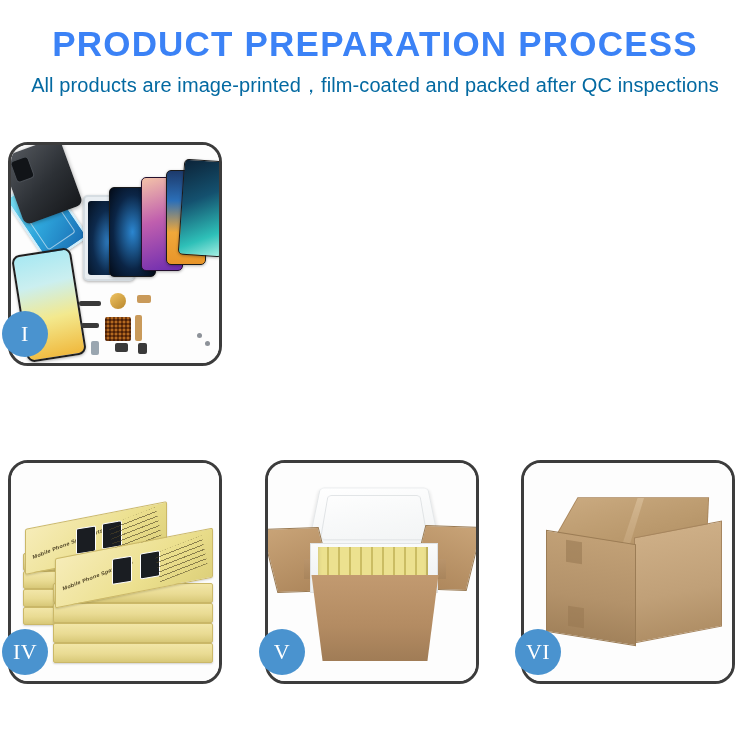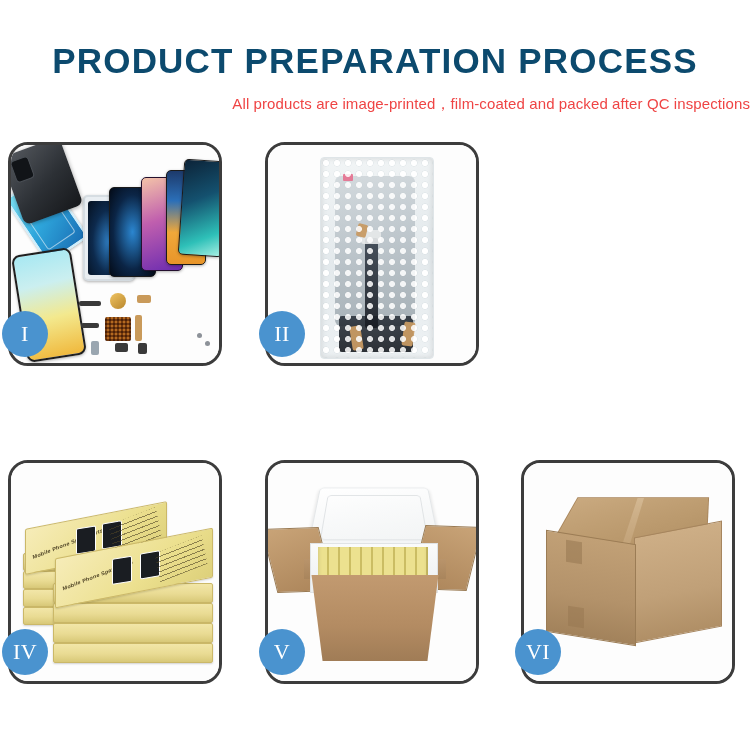--- a/index.html
+++ b/index.html
@@ -22,40 +22,39 @@
 
   
   .header {
     position: absolute;
     left: 0;
     top: 0;
     width: 750px;
     text-align: center;
   }
   .title {
-    margin: 6px;
-    padding-top: 37px;
+    margin: 0;
+    padding-top: 26px;
     font-family: "Liberation Sans", sans-serif;
     font-size: 35px;
     font-weight: bold;
     letter-spacing: 1.2px;
-    color: #0c4a6e;
+    color: #3b82f6;
     line-height: 1.05;
     white-space: nowrap;
   }
   .subtitle {
     margin: 0;
     padding-top: 9px;
     font-family: "Liberation Sans", sans-serif;
-    font-size: 15px;
+    font-size: 20px;
     font-weight: normal;
     letter-spacing: 0.1px;
-    color: #ef4444;
+    color: #0369a1;
     white-space: nowrap;
-    text-align: right;
   }
 
   
   .grid {
     position: absolute;
     left: 8px;
     top: 142px;
     width: 734px;
     height: 542px;
   }
@@ -74,21 +73,21 @@
     left: 0; top: 0; right: 0; bottom: 0;
     border-radius: 17px;
     overflow: hidden;
     background: #fdfdfd;
   }
   .p1 { left: 0px;   top: 0px; }
   .p2 { left: 257px; top: 0px; }
   .p3 { left: 513px; top: 0px; }
   .p4 { left: 0px;   top: 318px; }
   .p5 { left: 257px; top: 318px; }
-  .p6 { left: 513px; top: 318px; border-radius: 19px; }
+  .p6 { left: 513px; top: 318px; }
 
   
   .badge {
     position: absolute;
     left: -9px;
     bottom: 6px;
     width: 46px;
     height: 46px;
     border-radius: 50%;
     background: #4a93cf;
@@ -424,38 +423,20 @@
           <div class="chip" style="left:104px;top:198px;width:13px;height:9px;"></div>
           <div class="chip" style="left:127px;top:198px;width:9px;height:11px;"></div>
           <div class="chip" style="left:80px;top:196px;width:8px;height:14px;background:#9aa6b0;"></div>
           <div class="chip" style="left:186px;top:188px;width:5px;height:5px;background:#8d9299;border-radius:50%;"></div>
           <div class="chip" style="left:194px;top:196px;width:5px;height:5px;background:#8d9299;border-radius:50%;"></div>
         </div>
       </div>
       <div class="badge">I</div>
     </div>
 
-    <div class="panel p2">
-      <div class="inner">
-        <div class="scene">
-          <div class="bubblebag">
-            <div class="lcd"></div>
-            <div class="lcd-base"></div>
-            <div class="lcd-flex"></div>
-            <div class="lcd-conn"></div>
-            <div class="tan1"></div>
-            <div class="tan2"></div>
-            <div class="tan3"></div>
-            <div class="pinkdot"></div>
-            <div class="bubble-overlay"></div>
-          </div>
-        </div>
-      </div>
-      <div class="badge">II</div>
-    </div>
 
 
     <div class="panel p4">
       <div class="inner">
         <div class="scene">
           <div class="stack">
 
             <div class="sbox" style="left:2px;  top:66px;  width:96px; height:16px;"></div>
             <div class="sbox" style="left:2px;  top:84px;  width:96px; height:16px;"></div>
             <div class="sbox" style="left:2px;  top:102px; width:96px; height:16px;"></div>

